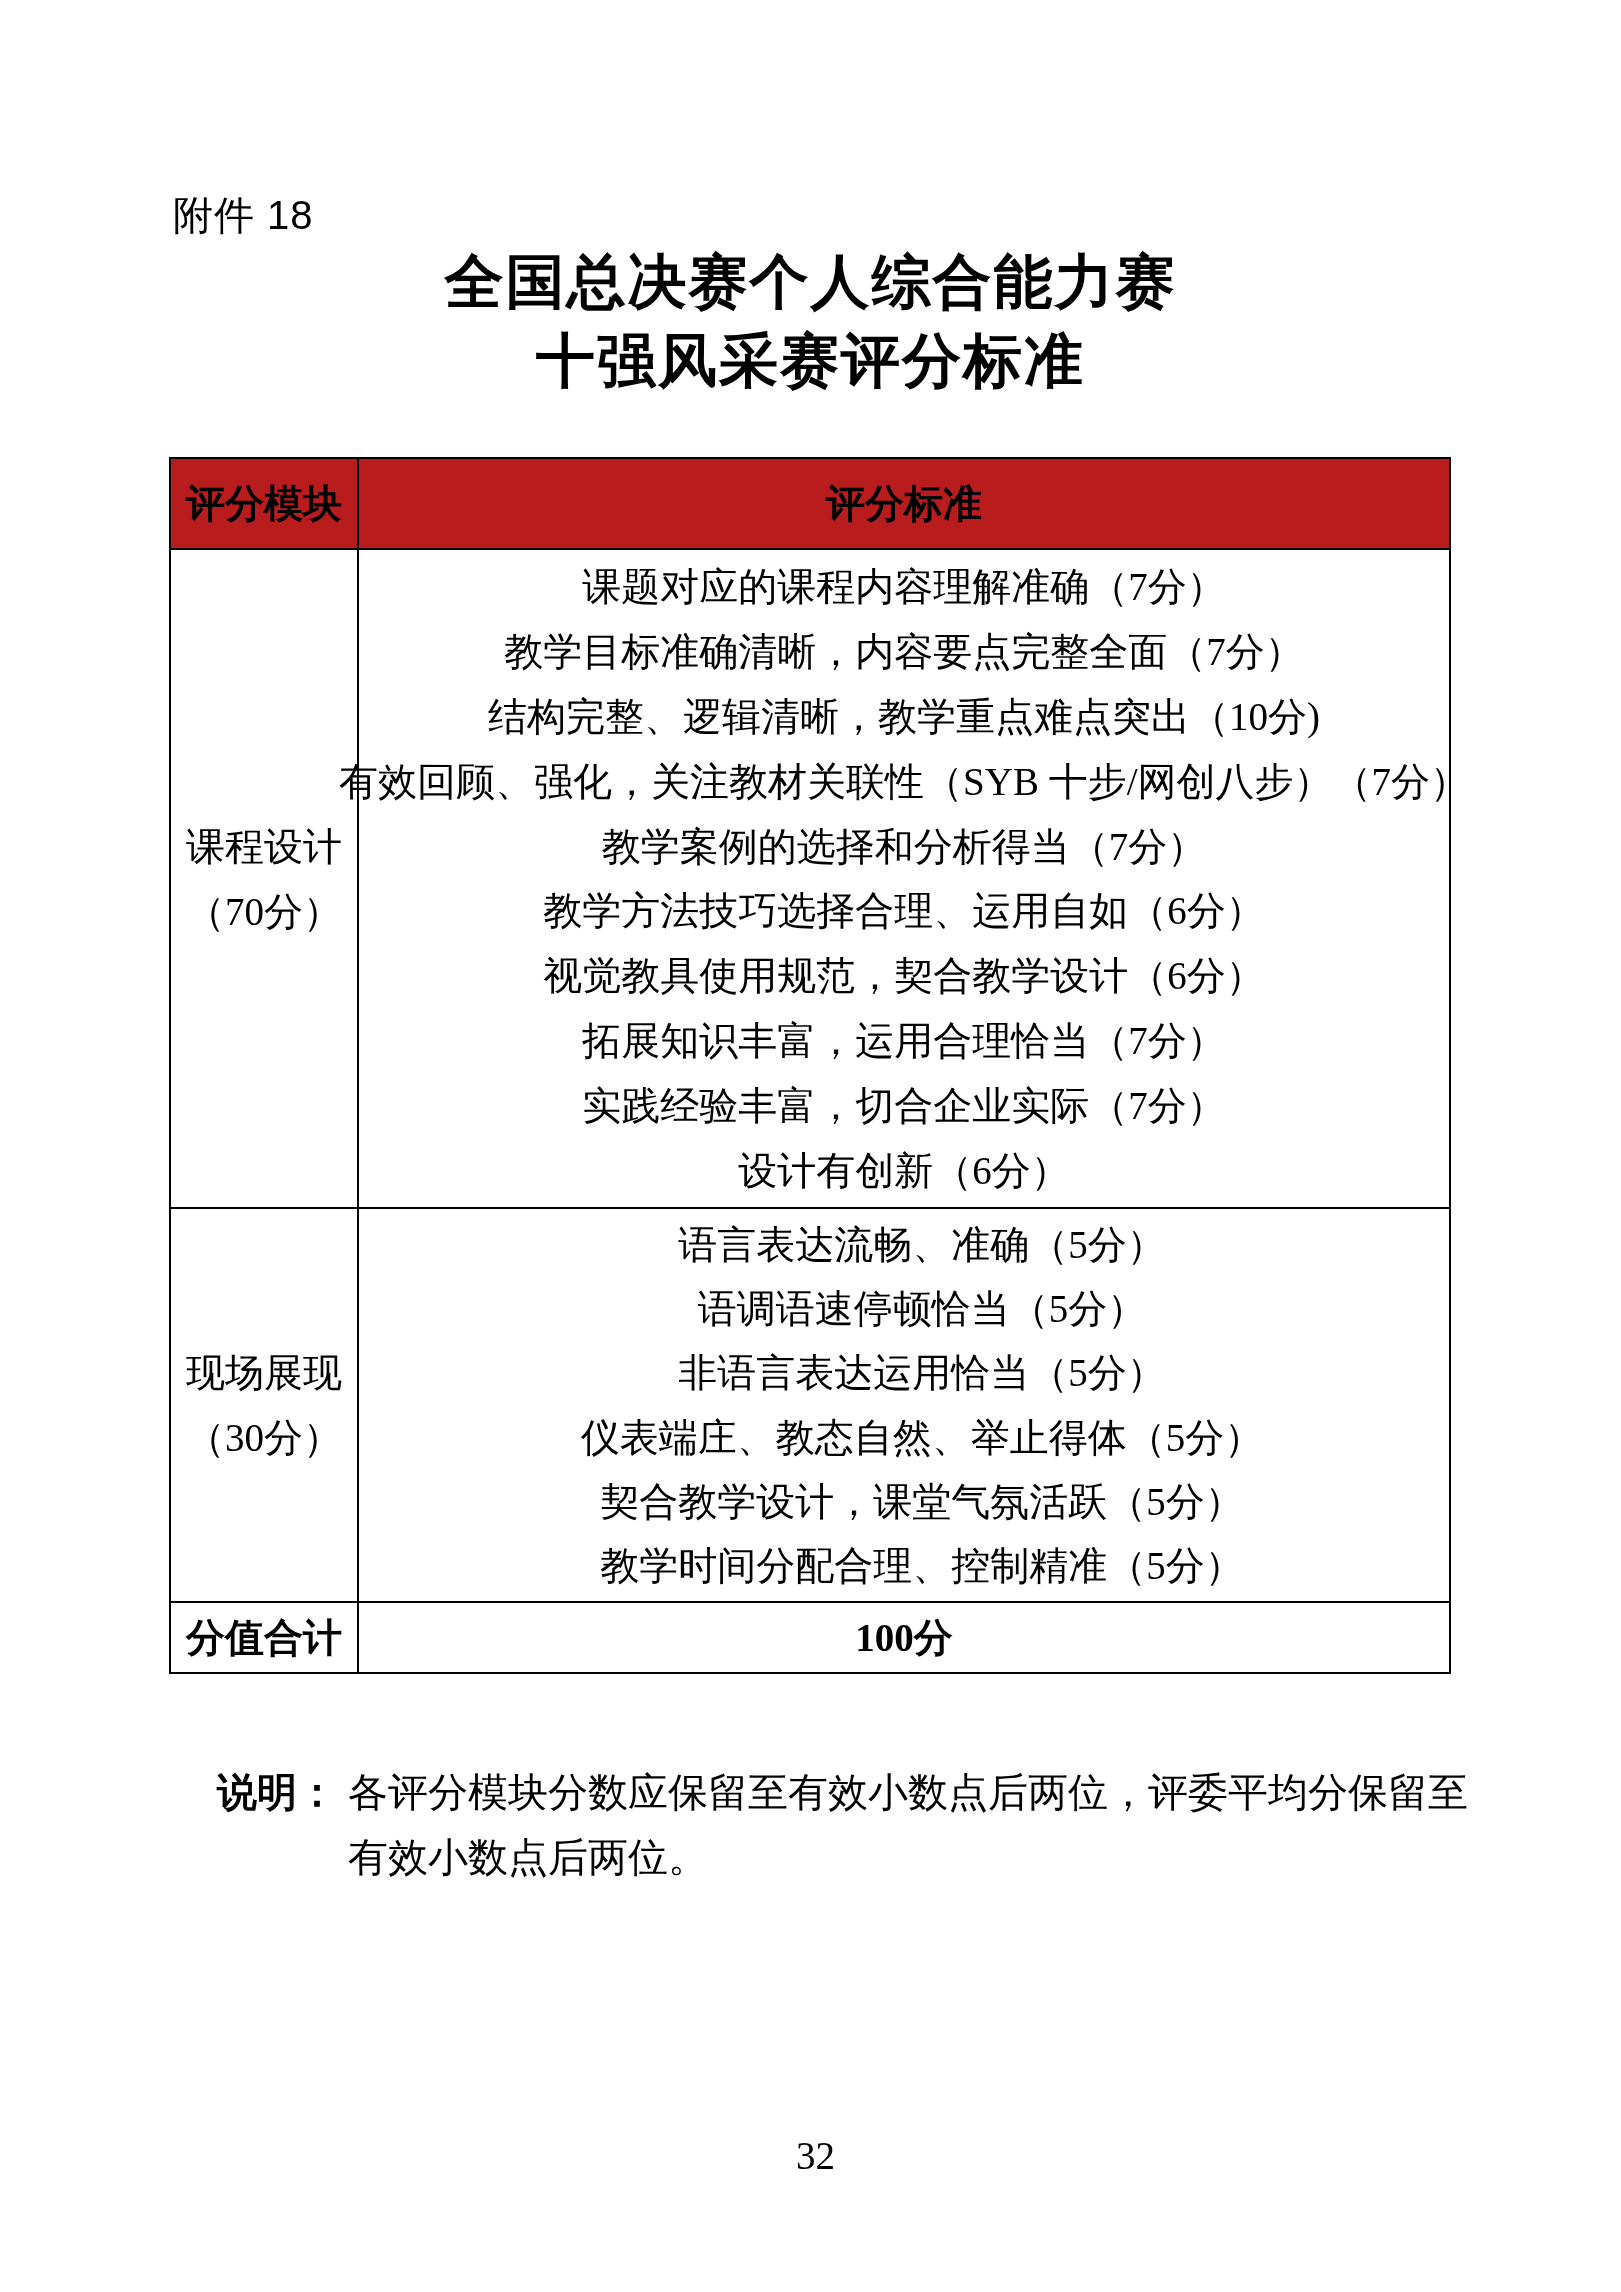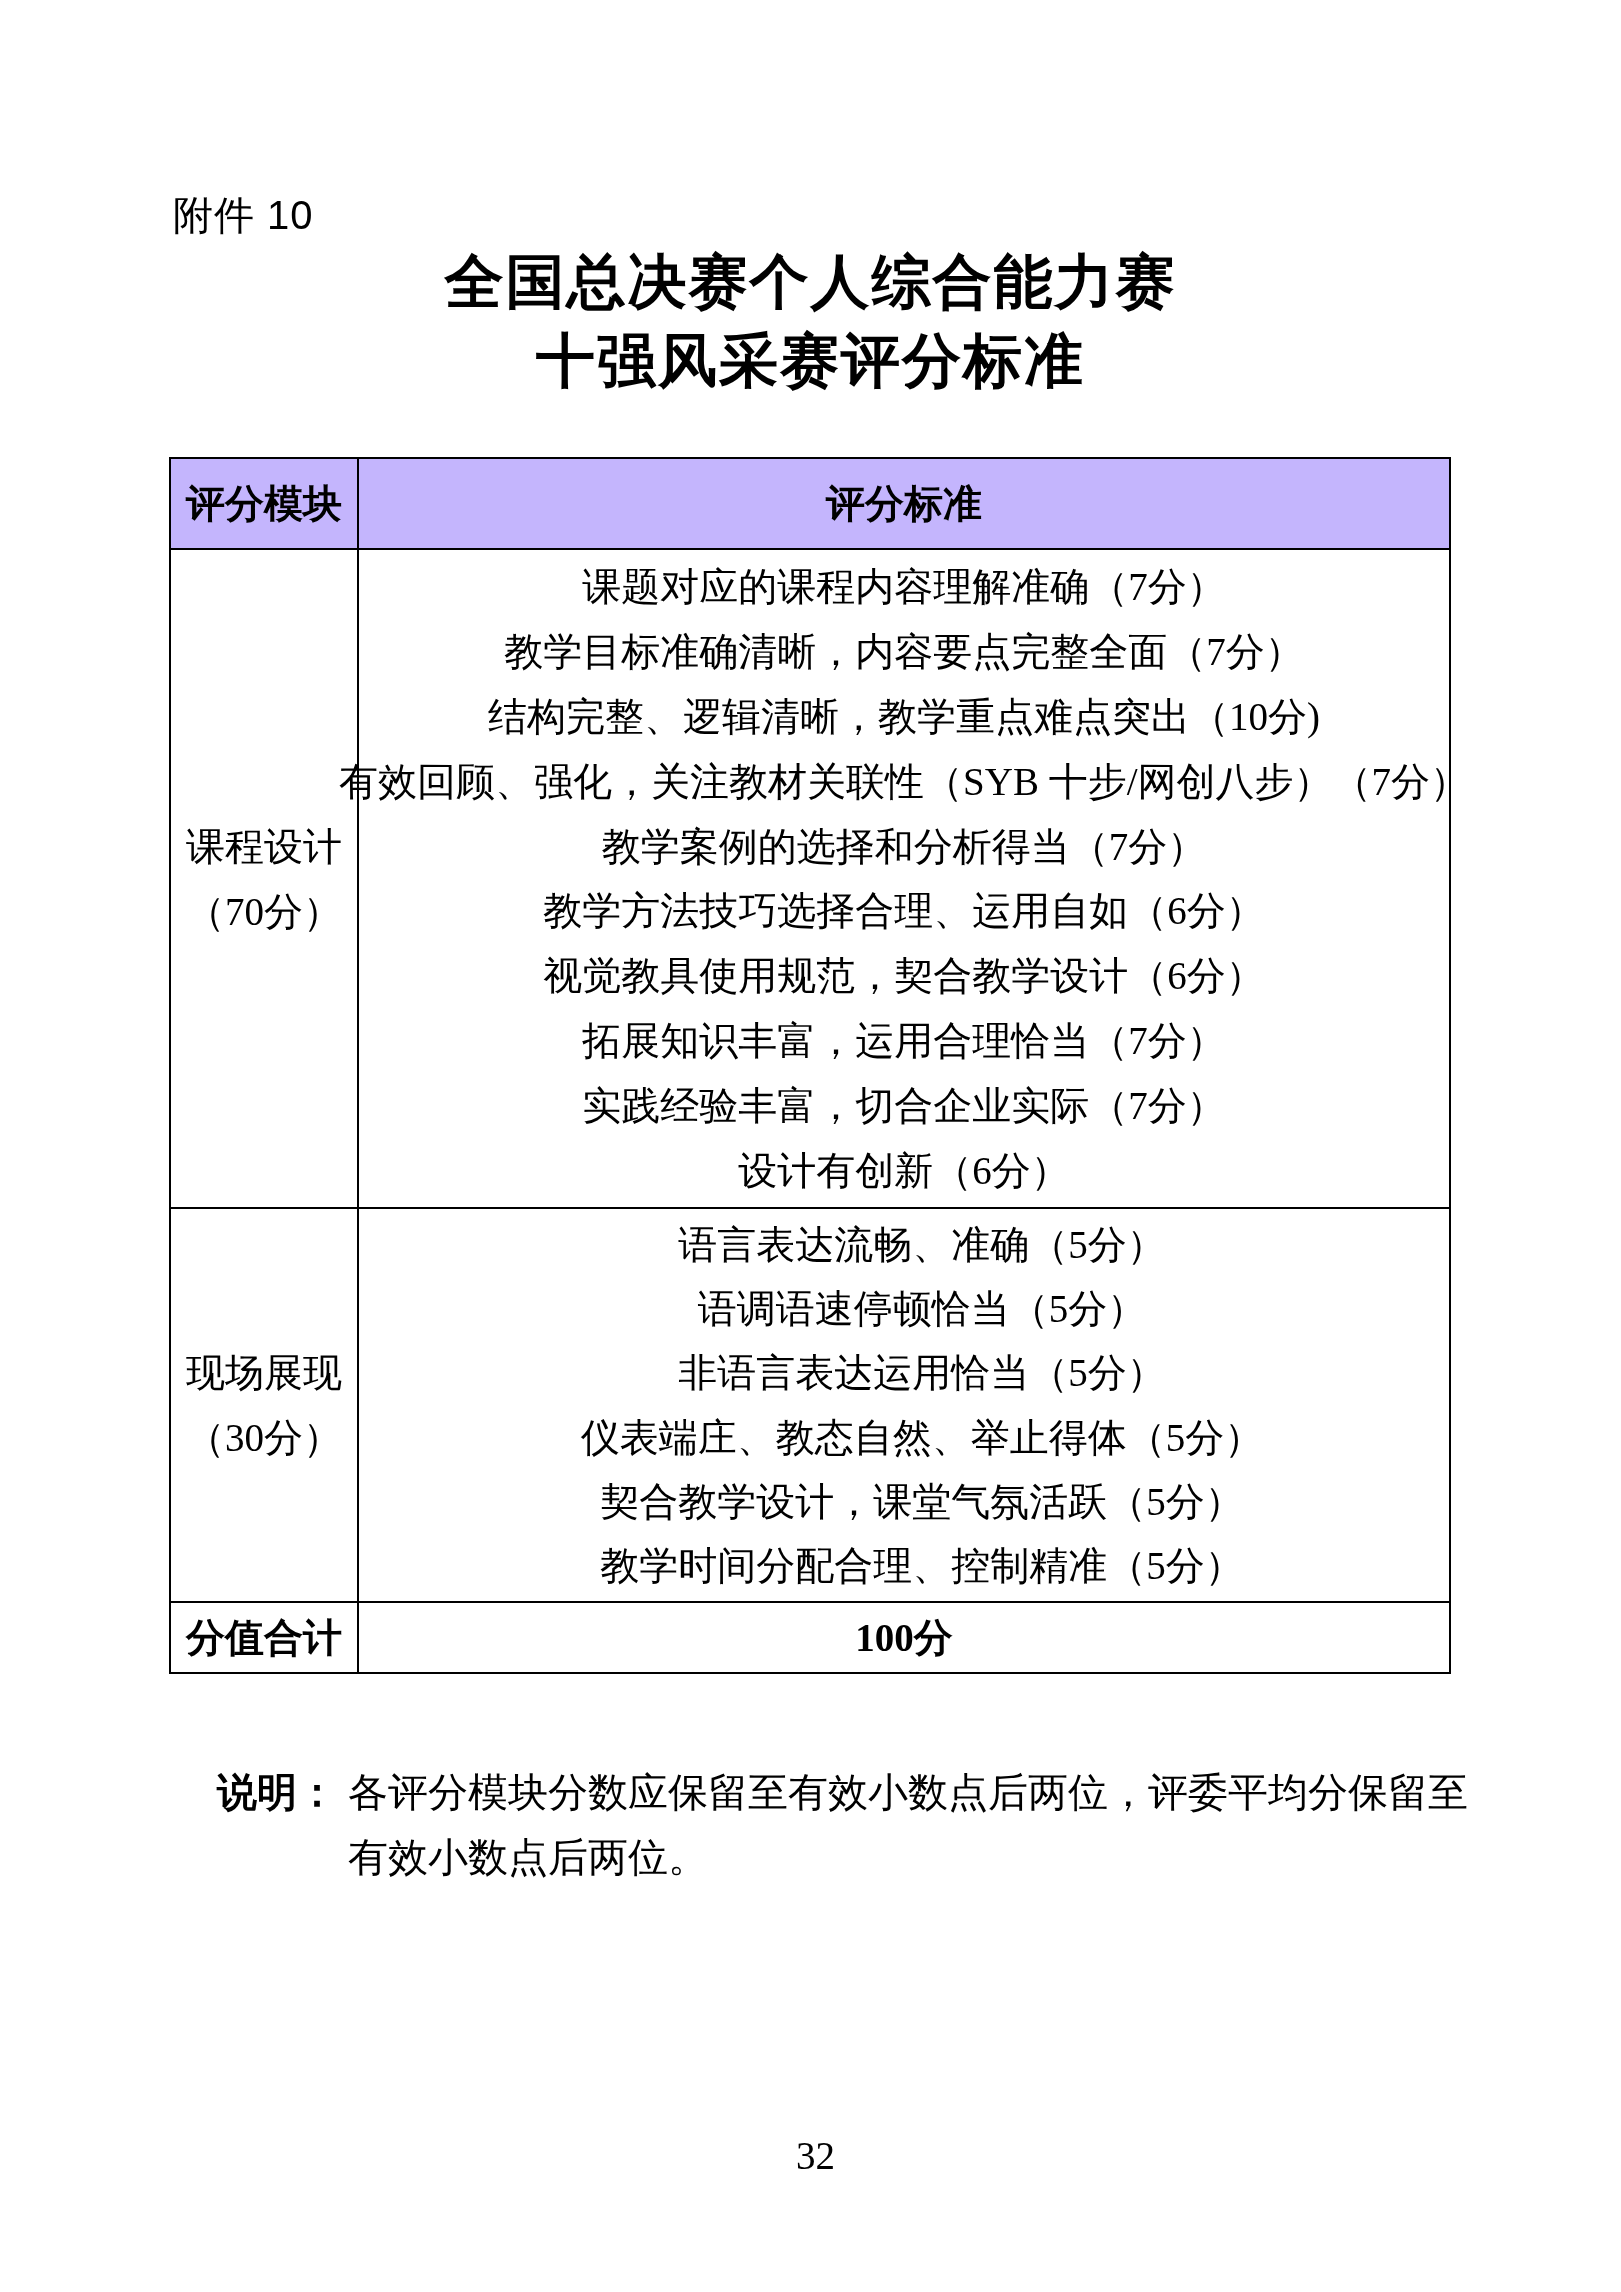--- a/index.html
+++ b/index.html
@@ -52,21 +52,21 @@
   }
   table.score-table col.col-module { width: 188px; }
   table.score-table th,
   table.score-table td {
     border: 2px solid #000;
     font-size: 39px;
     padding: 0;
   }
   .header-row th {
     height: 89px;
-    background: #c4b5fd;
+    background: #b91c1c;
     font-weight: bold;
     text-align: center;
     vertical-align: middle;
   }
   .module-cell {
     text-align: center;
     vertical-align: middle;
     line-height: 65px;
     font-weight: normal;
   }
@@ -121,21 +121,21 @@
     right: 6px;
     top: 2133px;
     text-align: center;
     font-size: 39px;
     padding-left: 16px;
   }
 </style>
 </head>
 <body>
 
-<div class="attachment">附件 10</div>
+<div class="attachment">附件 18</div>
 
 <div class="title">
   <div>全国总决赛个人综合能力赛</div>
   <div>十强风采赛评分标准</div>
 </div>
 
 <table class="score-table">
   <colgroup>
     <col class="col-module">
     <col class="col-standard">

